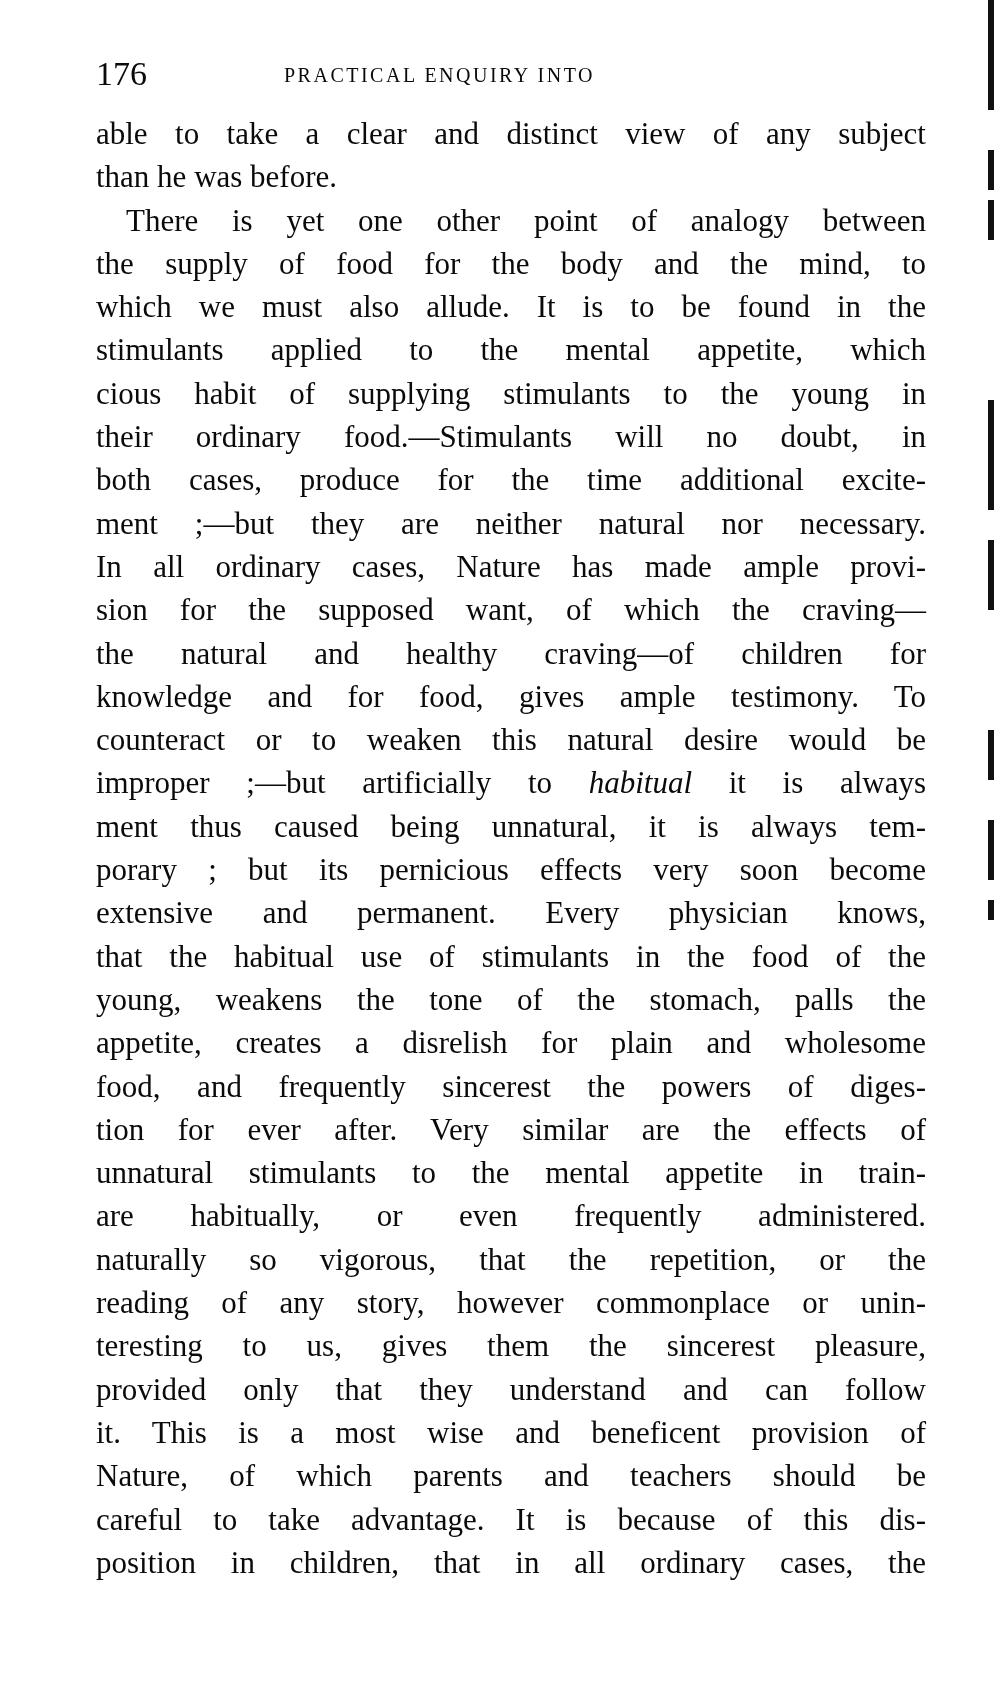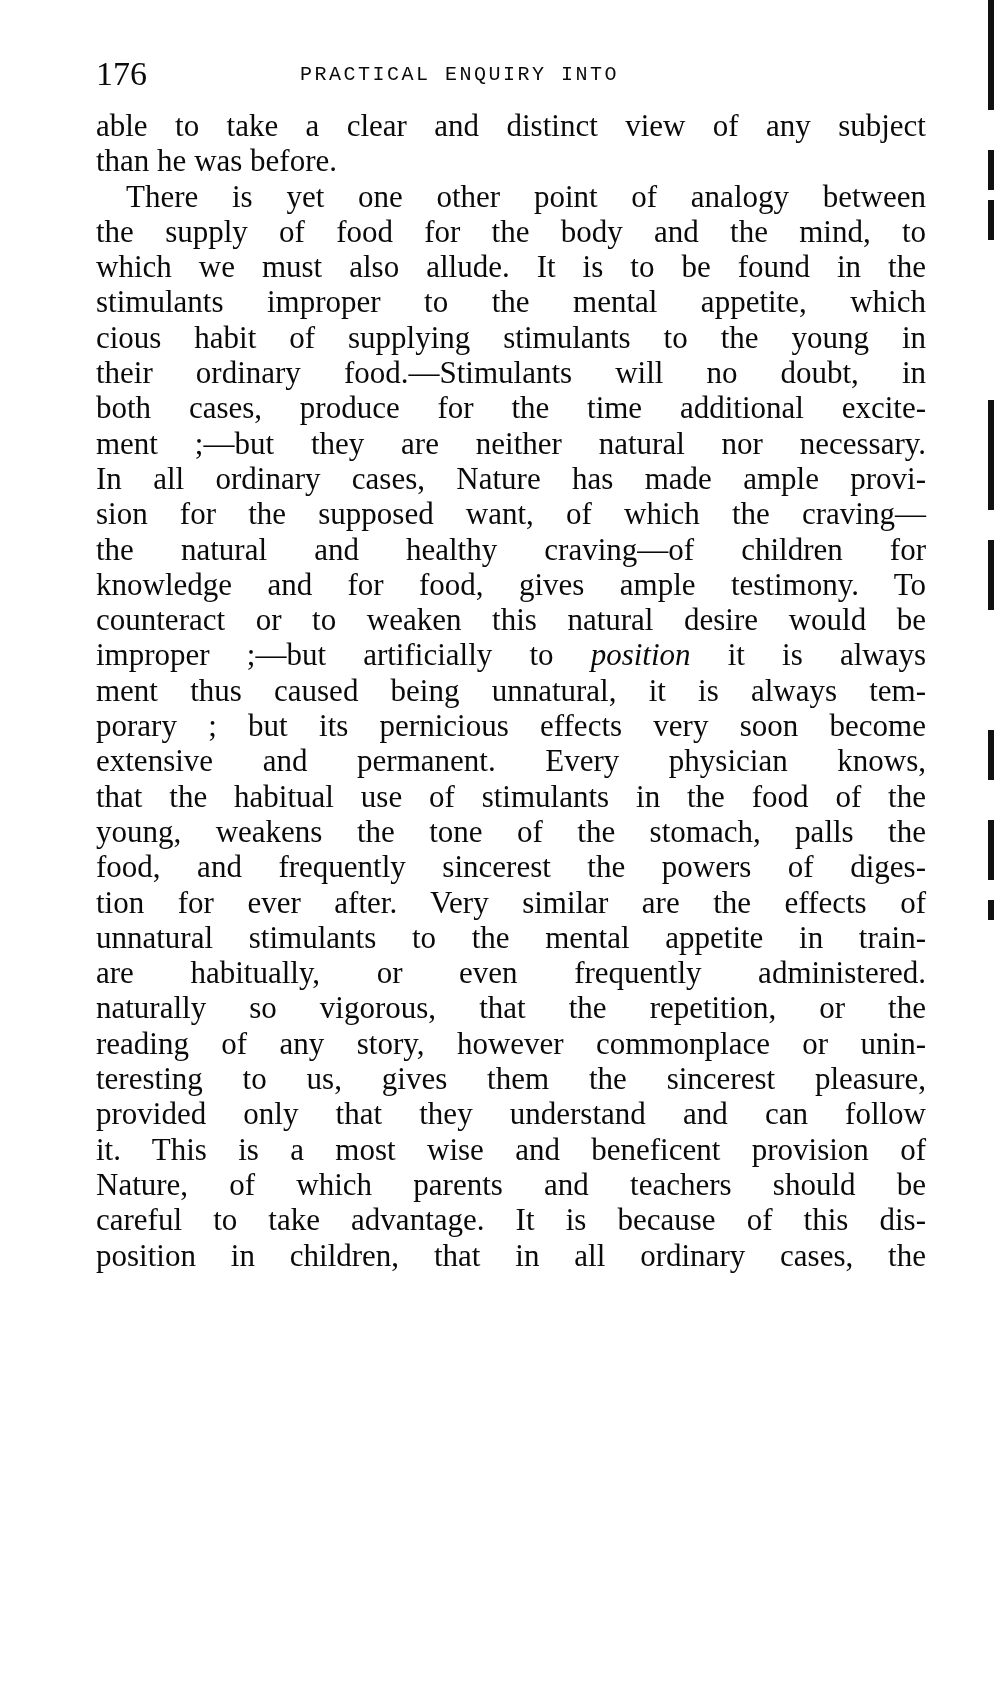--- a/index.html
+++ b/index.html
@@ -8,27 +8,27 @@
     font-family: "Liberation Serif", "DejaVu Serif", serif; color: #0a0a0a;
   }
   .page { position: absolute; left: 0; top: 0; width: 1000px; height: 1206px; }
   .running-head {
     position: absolute; left: 96px; top: 54px; width: 830px; height: 40px;
   }
   .page-number {
     position: absolute; left: 0; top: 0; font-size: 34px; line-height: 40px;
   }
   .header-title {
-    position: absolute; left: 204px; top: 6px; font-size: 22px; letter-spacing: 2.5px;
-    font-variant: small-caps; text-transform: uppercase; line-height: 30px; font-size: 20px; font-family: Liberation Mono, monospace;
+    position: absolute; left: 188px; top: 6px; font-size: 22px; letter-spacing: 2.5px;
+    font-variant: small-caps; text-transform: uppercase; line-height: 30px; font-size: 20px;
   }
   .body-text { position: absolute; left: 96px; top: 108px; width: 830px; }
   .line {
     height: 35.3px; line-height: 35.3px; font-size: 31px; white-space: nowrap;
-    text-align: justify; text-align-last: justify;
+    text-align: justify; text-align-last: justify; margin-top: 8px;
   }
   .line.last { text-align-last: left; }
   .line.indent { padding-left: 30px; }
   .line em { font-style: italic; }
   .edge-mark { position: absolute; background: #111; width: 6px; }
 </style>
 </head>
 <body>
 
 <div class="page">
@@ -36,36 +36,37 @@
     <span class="page-number">176</span>
     <span class="header-title">PRACTICAL ENQUIRY INTO</span>
   </div>
 
   <div class="body-text">
     <div class="line">able to  take a clear  and distinct view of any subject</div>
     <div class="line last">than he was before.</div>
     <div class="line indent">There is  yet  one  other  point of  analogy between</div>
     <div class="line">the  supply of  food  for  the  body and  the  mind, to</div>
     <div class="line">which we must also allude.   It is to  be found in the</div>
-    <div class="line">stimulants  improper  to  the  mental  appetite,  which</div>
+    <div class="line">stimulants  applied  to  the  mental  appetite,  which</div>
     <div class="line">cious habit of  supplying stimulants to  the  young in</div>
     <div class="line">their  ordinary  food.—Stimulants  will  no  doubt, in</div>
     <div class="line">both  cases, produce  for  the  time  additional  excite-</div>
     <div class="line">ment ;—but  they are  neither  natural nor necessary.</div>
     <div class="line">In all ordinary cases, Nature has  made ample provi-</div>
     <div class="line">sion for  the  supposed want, of  which  the craving—</div>
     <div class="line">the  natural  and  healthy  craving—of  children  for</div>
     <div class="line">knowledge and for food, gives ample testimony.   To</div>
     <div class="line">counteract or  to weaken this natural desire would be</div>
-    <div class="line"><span>improper ;—but  artificially to</span> <em>position</em> <span>it  is  always</span></div>
+    <div class="line"><span>improper ;—but  artificially to</span> <em>habitual</em> <span>it  is  always</span></div>
     <div class="line">ment  thus caused being unnatural, it is always  tem-</div>
     <div class="line">porary ;  but its pernicious  effects very soon  become</div>
     <div class="line">extensive  and  permanent.   Every physician  knows,</div>
     <div class="line">that the habitual use of stimulants in the food of the</div>
     <div class="line">young, weakens  the  tone  of  the  stomach, palls the</div>
+    <div class="line">appetite, creates a disrelish for  plain  and wholesome</div>
     <div class="line">food, and  frequently  sincerest  the  powers of  diges-</div>
     <div class="line">tion for  ever after.   Very similar  are  the  effects of</div>
     <div class="line">unnatural stimulants to  the mental appetite in train-</div>
     <div class="line">are  habitually,  or  even  frequently  administered.</div>
     <div class="line">naturally  so  vigorous,  that  the  repetition,  or  the</div>
     <div class="line">reading of any story, however commonplace or unin-</div>
     <div class="line">teresting  to  us,  gives  them  the  sincerest  pleasure,</div>
     <div class="line">provided  only that  they understand  and  can follow</div>
     <div class="line">it.   This is a most  wise and beneficent  provision  of</div>
     <div class="line">Nature,  of  which  parents  and  teachers  should  be</div>

